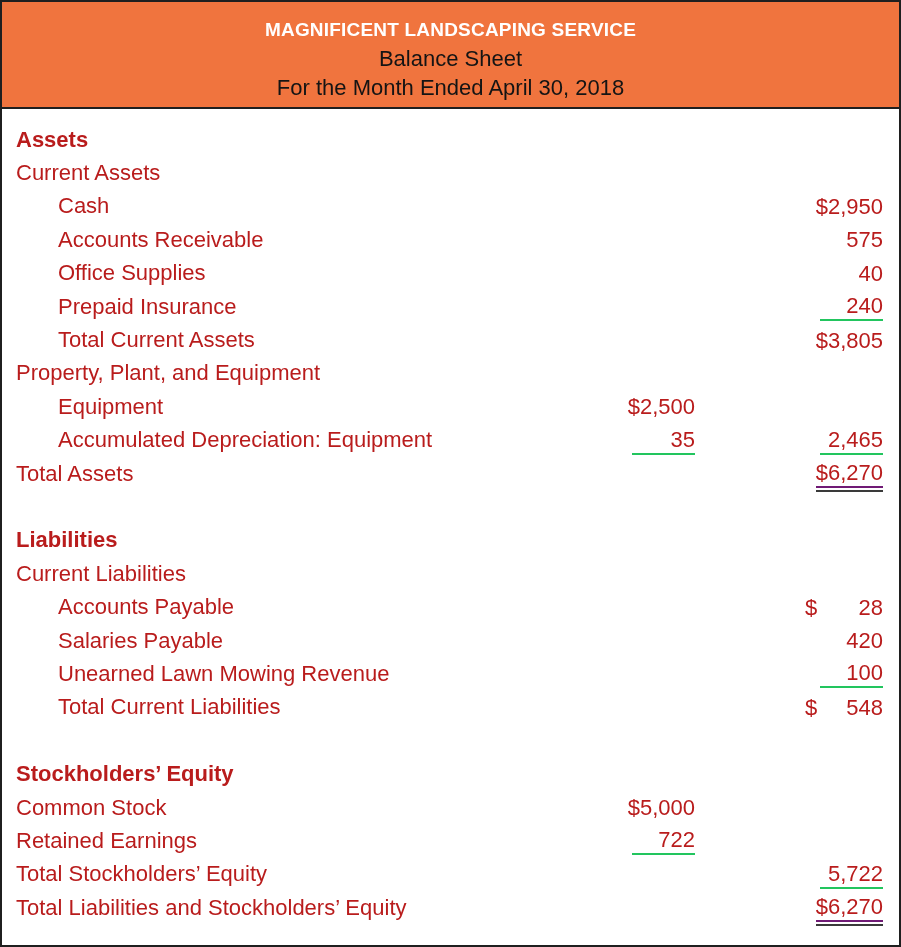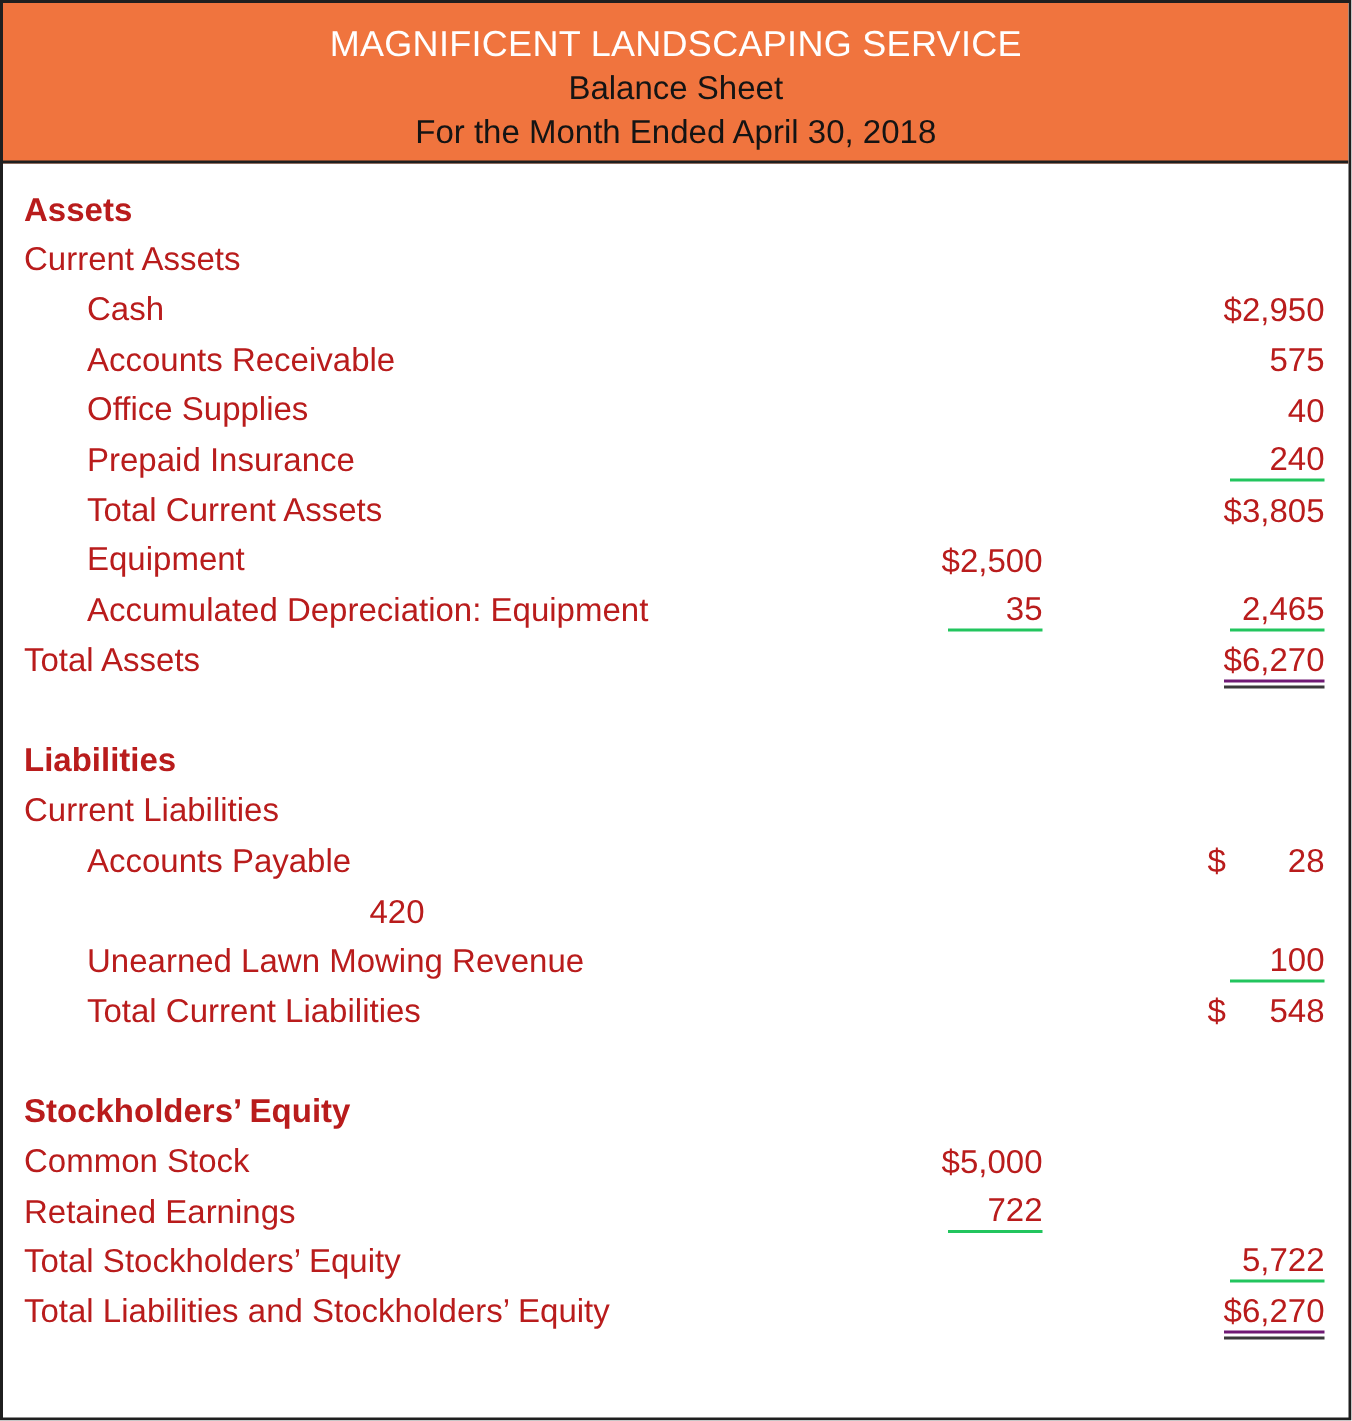--- a/index.html
+++ b/index.html
@@ -15,22 +15,22 @@
   }
 
   .header {
     height: 107px;
     background: #F0743E;
     border-bottom: 2px solid #1f1f1f;
     text-align: center;
     padding-top: 13px;
   }
   .company {
-    font-size: 24px;
-    font-weight: normal;
+    font-size: 19px;
+    font-weight: bold;
     color: #ffffff;
     line-height: 29px;
     letter-spacing: 0.2px;
   }
   .report, .period {
     font-size: 22px;
     font-weight: normal;
     color: #141414;
     line-height: 29px;
   }
@@ -127,20 +127,25 @@
       </div>
       <div class="row">
         <span class="lbl ind1">Total Current Assets</span>
         <span class="cell mid"></span>
         <span class="cell rt">
           <span class="cur"></span>
           <span class="val">$3,805</span>
         </span>
       </div>
       <div class="row">
+        <span class="lbl">Property, Plant, and Equipment</span>
+        <span class="cell mid"></span>
+        <span class="cell rt"></span>
+      </div>
+      <div class="row">
         <span class="lbl ind1">Equipment</span>
         <span class="cell mid">
           <span class="cur"></span>
           <span class="val">$2,500</span>
         </span>
         <span class="cell rt"></span>
       </div>
       <div class="row">
         <span class="lbl ind1">Accumulated Depreciation: Equipment</span>
         <span class="cell mid">
@@ -173,20 +178,21 @@
       </div>
       <div class="row">
         <span class="lbl ind1">Accounts Payable</span>
         <span class="cell mid"></span>
         <span class="cell rt">
           <span class="cur">$</span>
           <span class="val">28</span>
         </span>
       </div>
       <div class="row">
+        <span class="lbl ind1">Salaries Payable</span>
         <span class="cell mid"></span>
         <span class="cell rt">
           <span class="cur"></span>
           <span class="val">420</span>
         </span>
       </div>
       <div class="row">
         <span class="lbl ind1">Unearned Lawn Mowing Revenue</span>
         <span class="cell mid"></span>
         <span class="cell rt">

